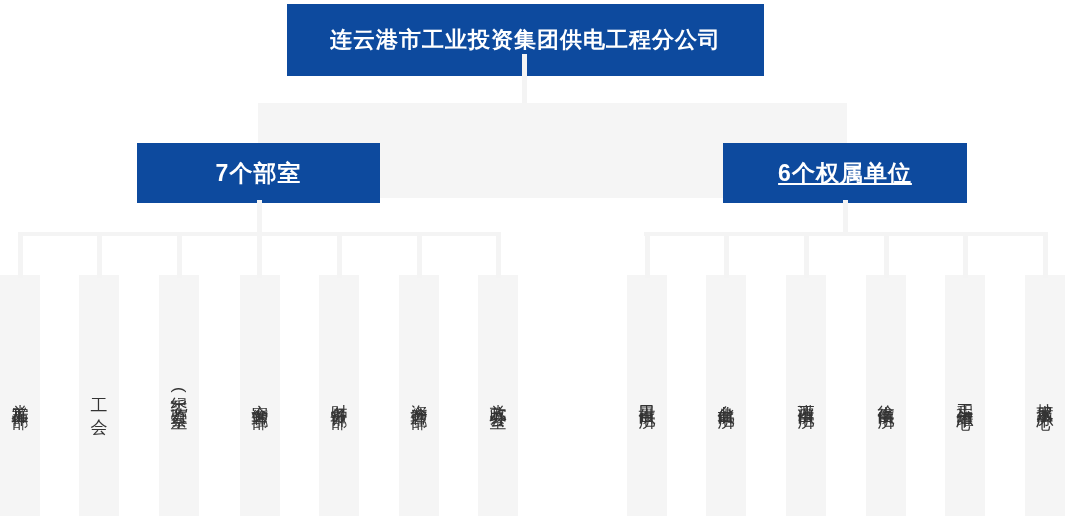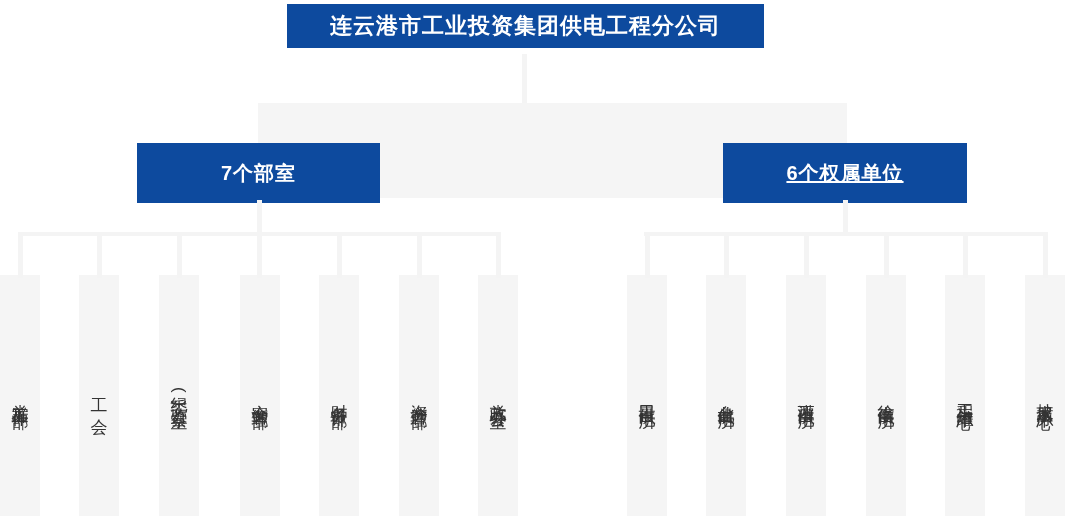--- a/index.html
+++ b/index.html
@@ -22,28 +22,28 @@
     color: #ffffff;
     display: flex;
     align-items: center;
     justify-content: center;
     font-weight: bold;
     z-index: 2;
     box-sizing: border-box;
   }
   .root-box {
     left: 287px; top: 4px;
-    width: 477px; height: 44px;
+    width: 477px; height: 72px;
     font-size: 22px;
     letter-spacing: 1px;
   }
   .group-box {
     top: 143px;
     width: 243px; height: 60px;
-    font-size: 20px;
+    font-size: 23px;
     letter-spacing: 1px;
   }
   .group-box.left  { left: 137px; }
   .group-box.right { left: 723px; width: 244px; text-decoration: underline; }
   
   .band {
     position: absolute;
     left: 258px; top: 103px;
     width: 589px; height: 95px;
     background: #f5f5f5;

